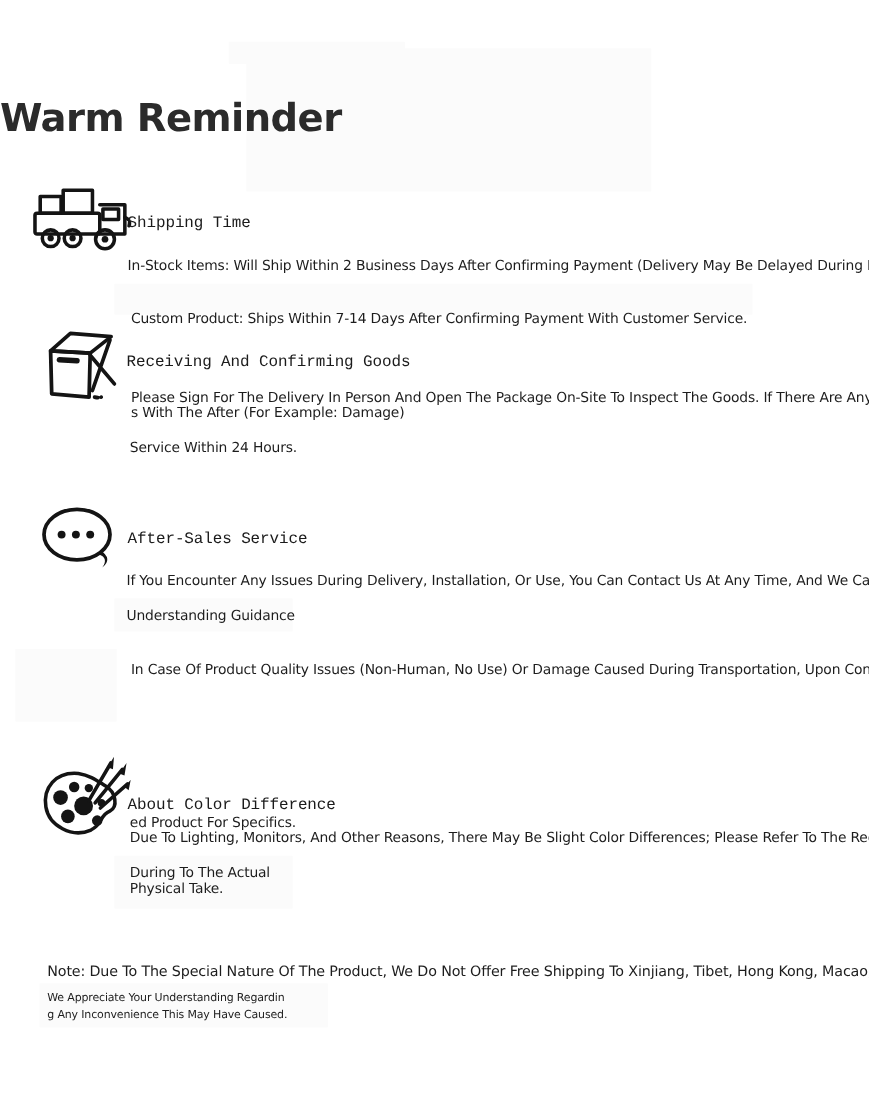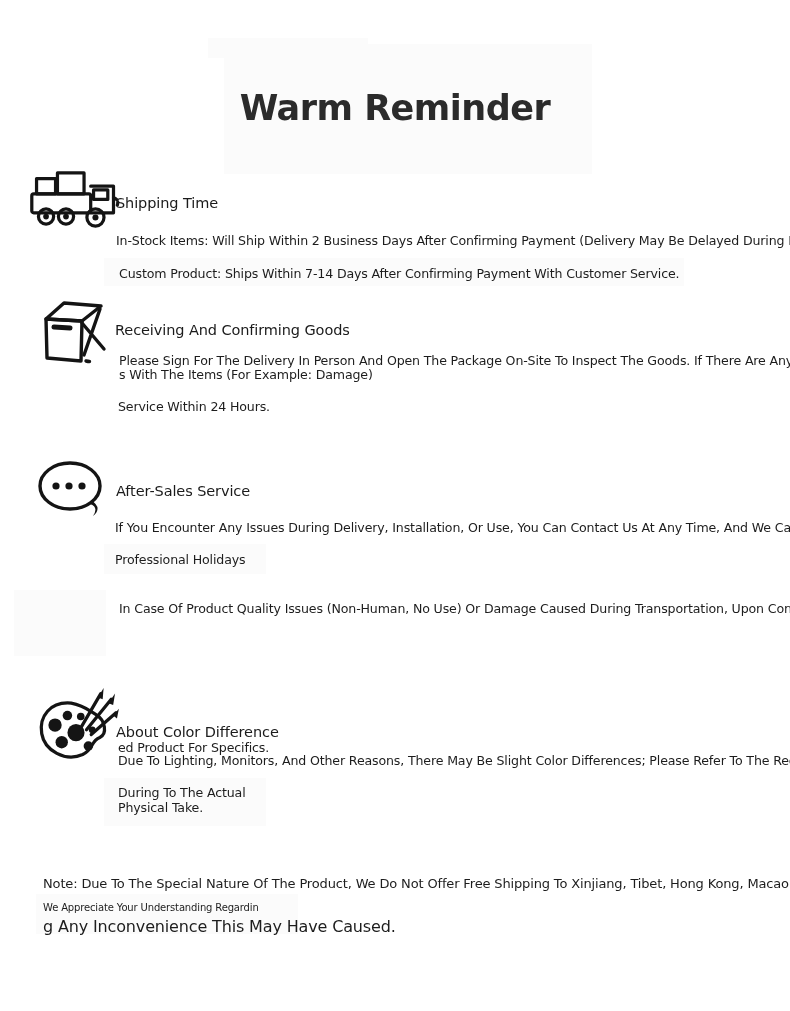--- a/index.html
+++ b/index.html
@@ -3,26 +3,27 @@
 <meta charset="utf-8">
 <style>
   html,body{margin:0;padding:0;background:#fff;}
   #page{
     position:relative;width:790px;height:1011px;background:#ffffff;
     overflow:hidden;font-family:"DejaVu Sans","Liberation Sans",sans-serif;
     color:#1d1d1d;
   }
   .wm{position:absolute;background:#fbfbfb;}
   .title{
-    position:absolute;top:88px;left:0;width:790px;text-align:center;
+    position:absolute;top:88px;left:0;width:790px;text-align:left;
     font-size:35px;font-weight:bold;color:#2b2b2b;letter-spacing:-0.5px;
   }
   .sec-head{
     position:absolute;font-size:14.5px;color:#1b1b1b;letter-spacing:-0.1px;
     white-space:nowrap;
+    font-family:Liberation Mono, monospace;
   }
   .bline{
     position:absolute;font-size:12.6px;color:#1d1d1d;letter-spacing:-0.15px;
     white-space:nowrap;
   }
   .icon{position:absolute;}
   .icon svg{display:block;}
   .stroke{fill:none;stroke:#141414;stroke-width:3.4;stroke-linejoin:round;stroke-linecap:round;}
   .fillk{fill:#141414;stroke:none;}
 </style>
@@ -52,48 +53,48 @@
         <circle class="fillk" cx="19" cy="50" r="3"></circle>
       <circle class="stroke" cx="40" cy="50" r="8"></circle>
         <circle class="fillk" cx="40" cy="50" r="3"></circle>
       <circle class="stroke" cx="71" cy="51" r="9"></circle>
         <circle class="fillk" cx="71" cy="51" r="3.2"></circle>
       <path class="stroke" d="M90 30 q6 2 4 8" stroke-dasharray="4 3"></path>
     </svg>
   </div>
   <div class="sec-head" style="left:116px;top:195px">Shipping Time</div>
   <div class="bline" style="left:116px;top:233px">In-Stock Items: Will Ship Within 2 Business Days After Confirming Payment (Delivery May Be Delayed During Holidays).</div>
-  <div class="bline" style="left:119px;top:266px">Custom Product: Ships Within 7-14 Days After Confirming Payment With Customer Service.</div>
+  <div class="bline" style="left:119px;top:282px">Custom Product: Ships Within 7-14 Days After Confirming Payment With Customer Service.</div>
 
   <div class="icon" style="left:38px;top:297px">
     <svg width="70" height="72" viewBox="0 0 70 72">
       <polygon class="stroke" points="8,22 44,24 43,64 9,61"></polygon>
       <polygon class="stroke" points="8,22 26,6 63,9 44,24"></polygon>
       <path class="stroke" d="M44 26 L66 52 M62 12 L46 58"></path>
       <line x1="16" y1="30" x2="32" y2="31" stroke="#141414" stroke-width="5" stroke-linecap="round"></line>
       <path class="stroke" d="M48 64 q4 1 6 0" stroke-dasharray="3 3"></path>
     </svg>
   </div>
   <div class="sec-head" style="left:115px;top:322px">Receiving And Confirming Goods</div>
   <div class="bline" style="left:119px;top:353px">Please Sign For The Delivery In Person And Open The Package On-Site To Inspect The Goods. If There Are Any Issue</div>
-  <div class="bline" style="left:119px;top:367px">s With The Items (For Example: Damage)</div>
+  <div class="bline" style="left:119px;top:367px">s With The After (For Example: Damage)</div>
   <div class="bline" style="left:118px;top:399px">Service Within 24 Hours.</div>
 
   <div class="icon" style="left:34px;top:458px">
     <svg width="78" height="62" viewBox="0 0 78 62">
       <ellipse class="stroke" cx="36" cy="28" rx="30" ry="23" stroke-width="4"></ellipse>
       <path class="fillk" d="M57 42 q12 8 2 16 q6 -9 -3 -12 z"></path>
       <circle class="fillk" cx="22" cy="28" r="3.6"></circle>
       <circle class="fillk" cx="35" cy="28" r="3.6"></circle>
       <circle class="fillk" cx="48" cy="28" r="3.6"></circle>
     </svg>
   </div>
   <div class="sec-head" style="left:116px;top:483px">After-Sales Service</div>
   <div class="bline" style="left:115px;top:520px">If You Encounter Any Issues During Delivery, Installation, Or Use, You Can Contact Us At Any Time, And We Can Provide A</div>
-  <div class="bline" style="left:115px;top:552px">Professional Holidays</div>
+  <div class="bline" style="left:115px;top:552px">Understanding Guidance</div>
   <div class="bline" style="left:119px;top:601px">In Case Of Product Quality Issues (Non-Human, No Use) Or Damage Caused During Transportation, Upon Confirmation</div>
 
   <div class="icon" style="left:33px;top:686px">
     <svg width="86" height="80" viewBox="0 0 90 84">
       <path class="stroke" d="M40 18 C 18 16, 6 32, 9 50 C 12 68, 34 80, 52 72 C 64 66, 60 58, 70 54 C 78 50, 76 36, 66 30 C 58 25, 52 20, 40 18 Z" stroke-width="4"></path>
       <circle class="fillk" cx="23" cy="41" r="7"></circle>
       <circle class="fillk" cx="36" cy="31" r="5"></circle>
       <circle class="fillk" cx="50" cy="32" r="4"></circle>
       <circle class="fillk" cx="30" cy="59" r="6.5"></circle>
       <circle class="fillk" cx="45" cy="49" r="9"></circle>
@@ -108,15 +109,15 @@
     </svg>
   </div>
   <div class="sec-head" style="left:116px;top:724px">About Color Difference</div>
   <div class="bline" style="left:118px;top:753px">Due To Lighting, Monitors, And Other Reasons, There May Be Slight Color Differences; Please Refer To The Receiv</div>
   <div class="bline" style="left:118px;top:740px">ed Product For Specifics.</div>
   <div class="bline" style="left:118px;top:785px">During To The Actual</div>
   <div class="bline" style="left:118px;top:800px">Physical Take.</div>
 
   <div class="bline" style="left:43px;top:876px;font-size:13px">Note: Due To The Special Nature Of The Product, We Do Not Offer Free Shipping To Xinjiang, Tibet, Hong Kong, Macao, Taiwan, And C</div>
   <div class="bline" style="left:43px;top:902px;font-size:10px">We Appreciate Your Understanding Regardin</div>
-  <div class="bline" style="left:43px;top:917px;font-size:16px">g Any Inconvenience This May Have Caused.</div>
+  <div class="bline" style="left:43px;top:917px;font-size:10px">g Any Inconvenience This May Have Caused.</div>
 
 </div>
 
 </body></html>

